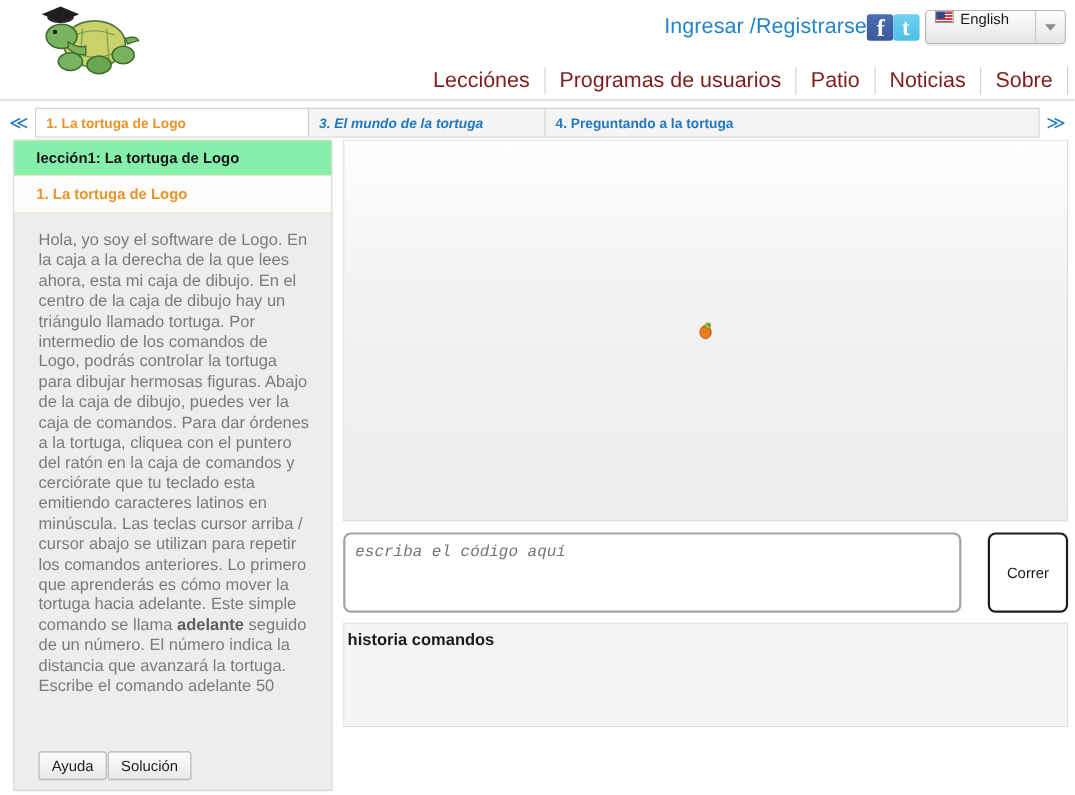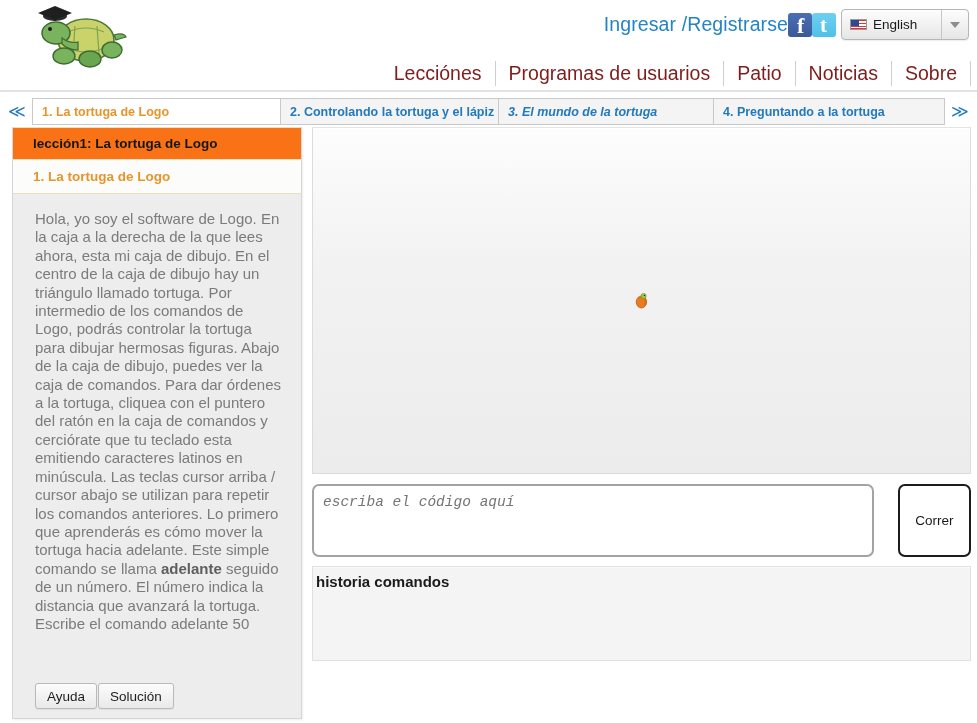--- a/index.html
+++ b/index.html
@@ -87,21 +87,20 @@
   }
 
   .lang-select {
     margin-left: 5px;
     width: 128px;
     height: 31px;
     border: 1px solid #b6b6b6;
     border-radius: 4px;
     background: linear-gradient(#fdfdfd, #e6e6e6);
     display: flex;
-    align-items: center;
     box-sizing: border-box;
     box-shadow: 0 1px 1px rgba(0,0,0,0.07);
   }
   .lang-flag {
     width: 17px;
     height: 11px;
     margin-left: 8px;
     position: relative;
     overflow: hidden;
     border: 1px solid #9a9a9a;
@@ -238,21 +237,21 @@
     border-top: none;
     box-sizing: border-box;
     background: #ededed;
     display: flex;
     flex-direction: column;
     height: 592px;
     box-shadow: 1px 1px 2px rgba(0,0,0,0.07);
   }
   .lesson-title-bar {
     height: 33px;
-    background: #f97316;
+    background: #86efac;
     border-top: 1px solid #e9e2bd;
     border-bottom: 1px solid #e9e2bd;
     display: flex;
     align-items: center;
     padding-left: 20px;
     font-size: 13.5px;
     font-weight: bold;
     color: #161616;
     box-sizing: border-box;
   }
@@ -447,21 +446,20 @@
     <span class="nav-sep"></span>
     <a class="nav-item" href="#">Sobre</a>
     <span class="nav-sep"></span>
   </nav>
 </div>
 
 <div class="tabstrip">
   <div class="arrow-btn">≪</div>
   <div class="tabs">
     <div class="tab t1 active">1. La tortuga de Logo</div>
-    <div class="tab t2">2. Controlando la tortuga y el lápiz</div>
     <div class="tab t3">3. El mundo de la tortuga</div>
     <div class="tab t4">4. Preguntando a la tortuga</div>
   </div>
   <div class="arrow-btn">≫</div>
 </div>
 
 <div class="content">
 
   <div class="lesson-panel">
     <div class="lesson-title-bar">lección1: La tortuga de Logo</div>

